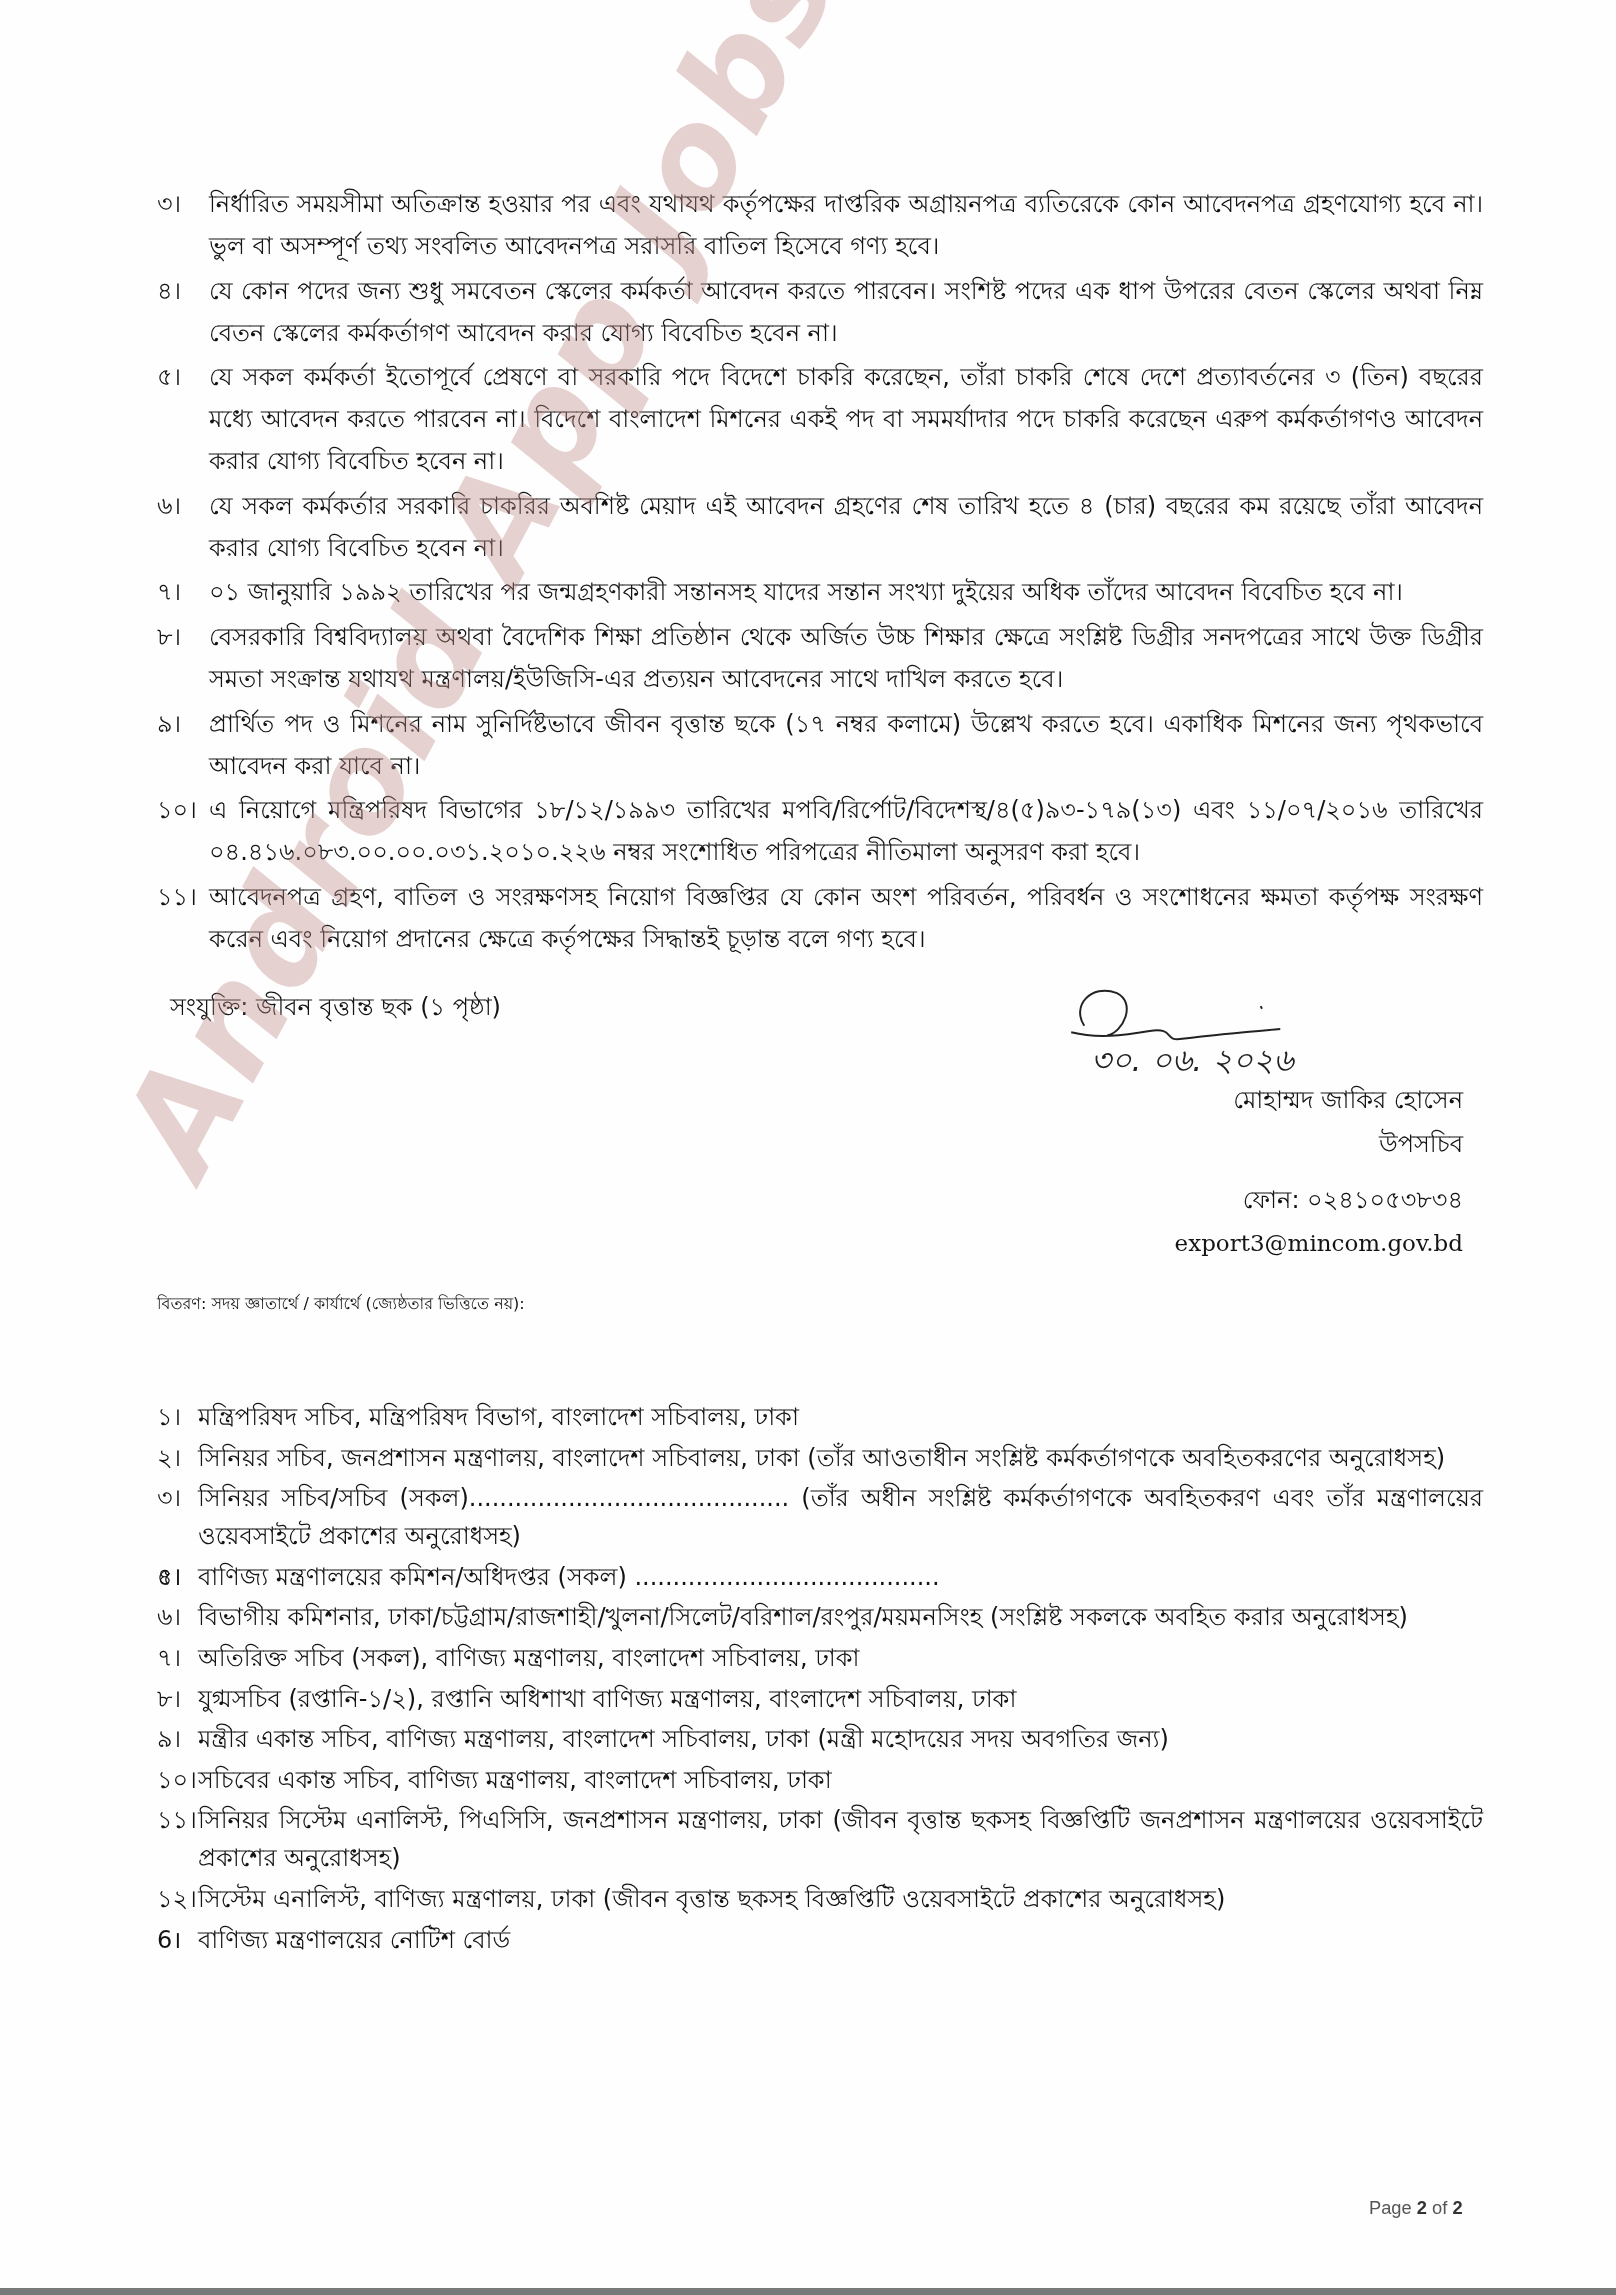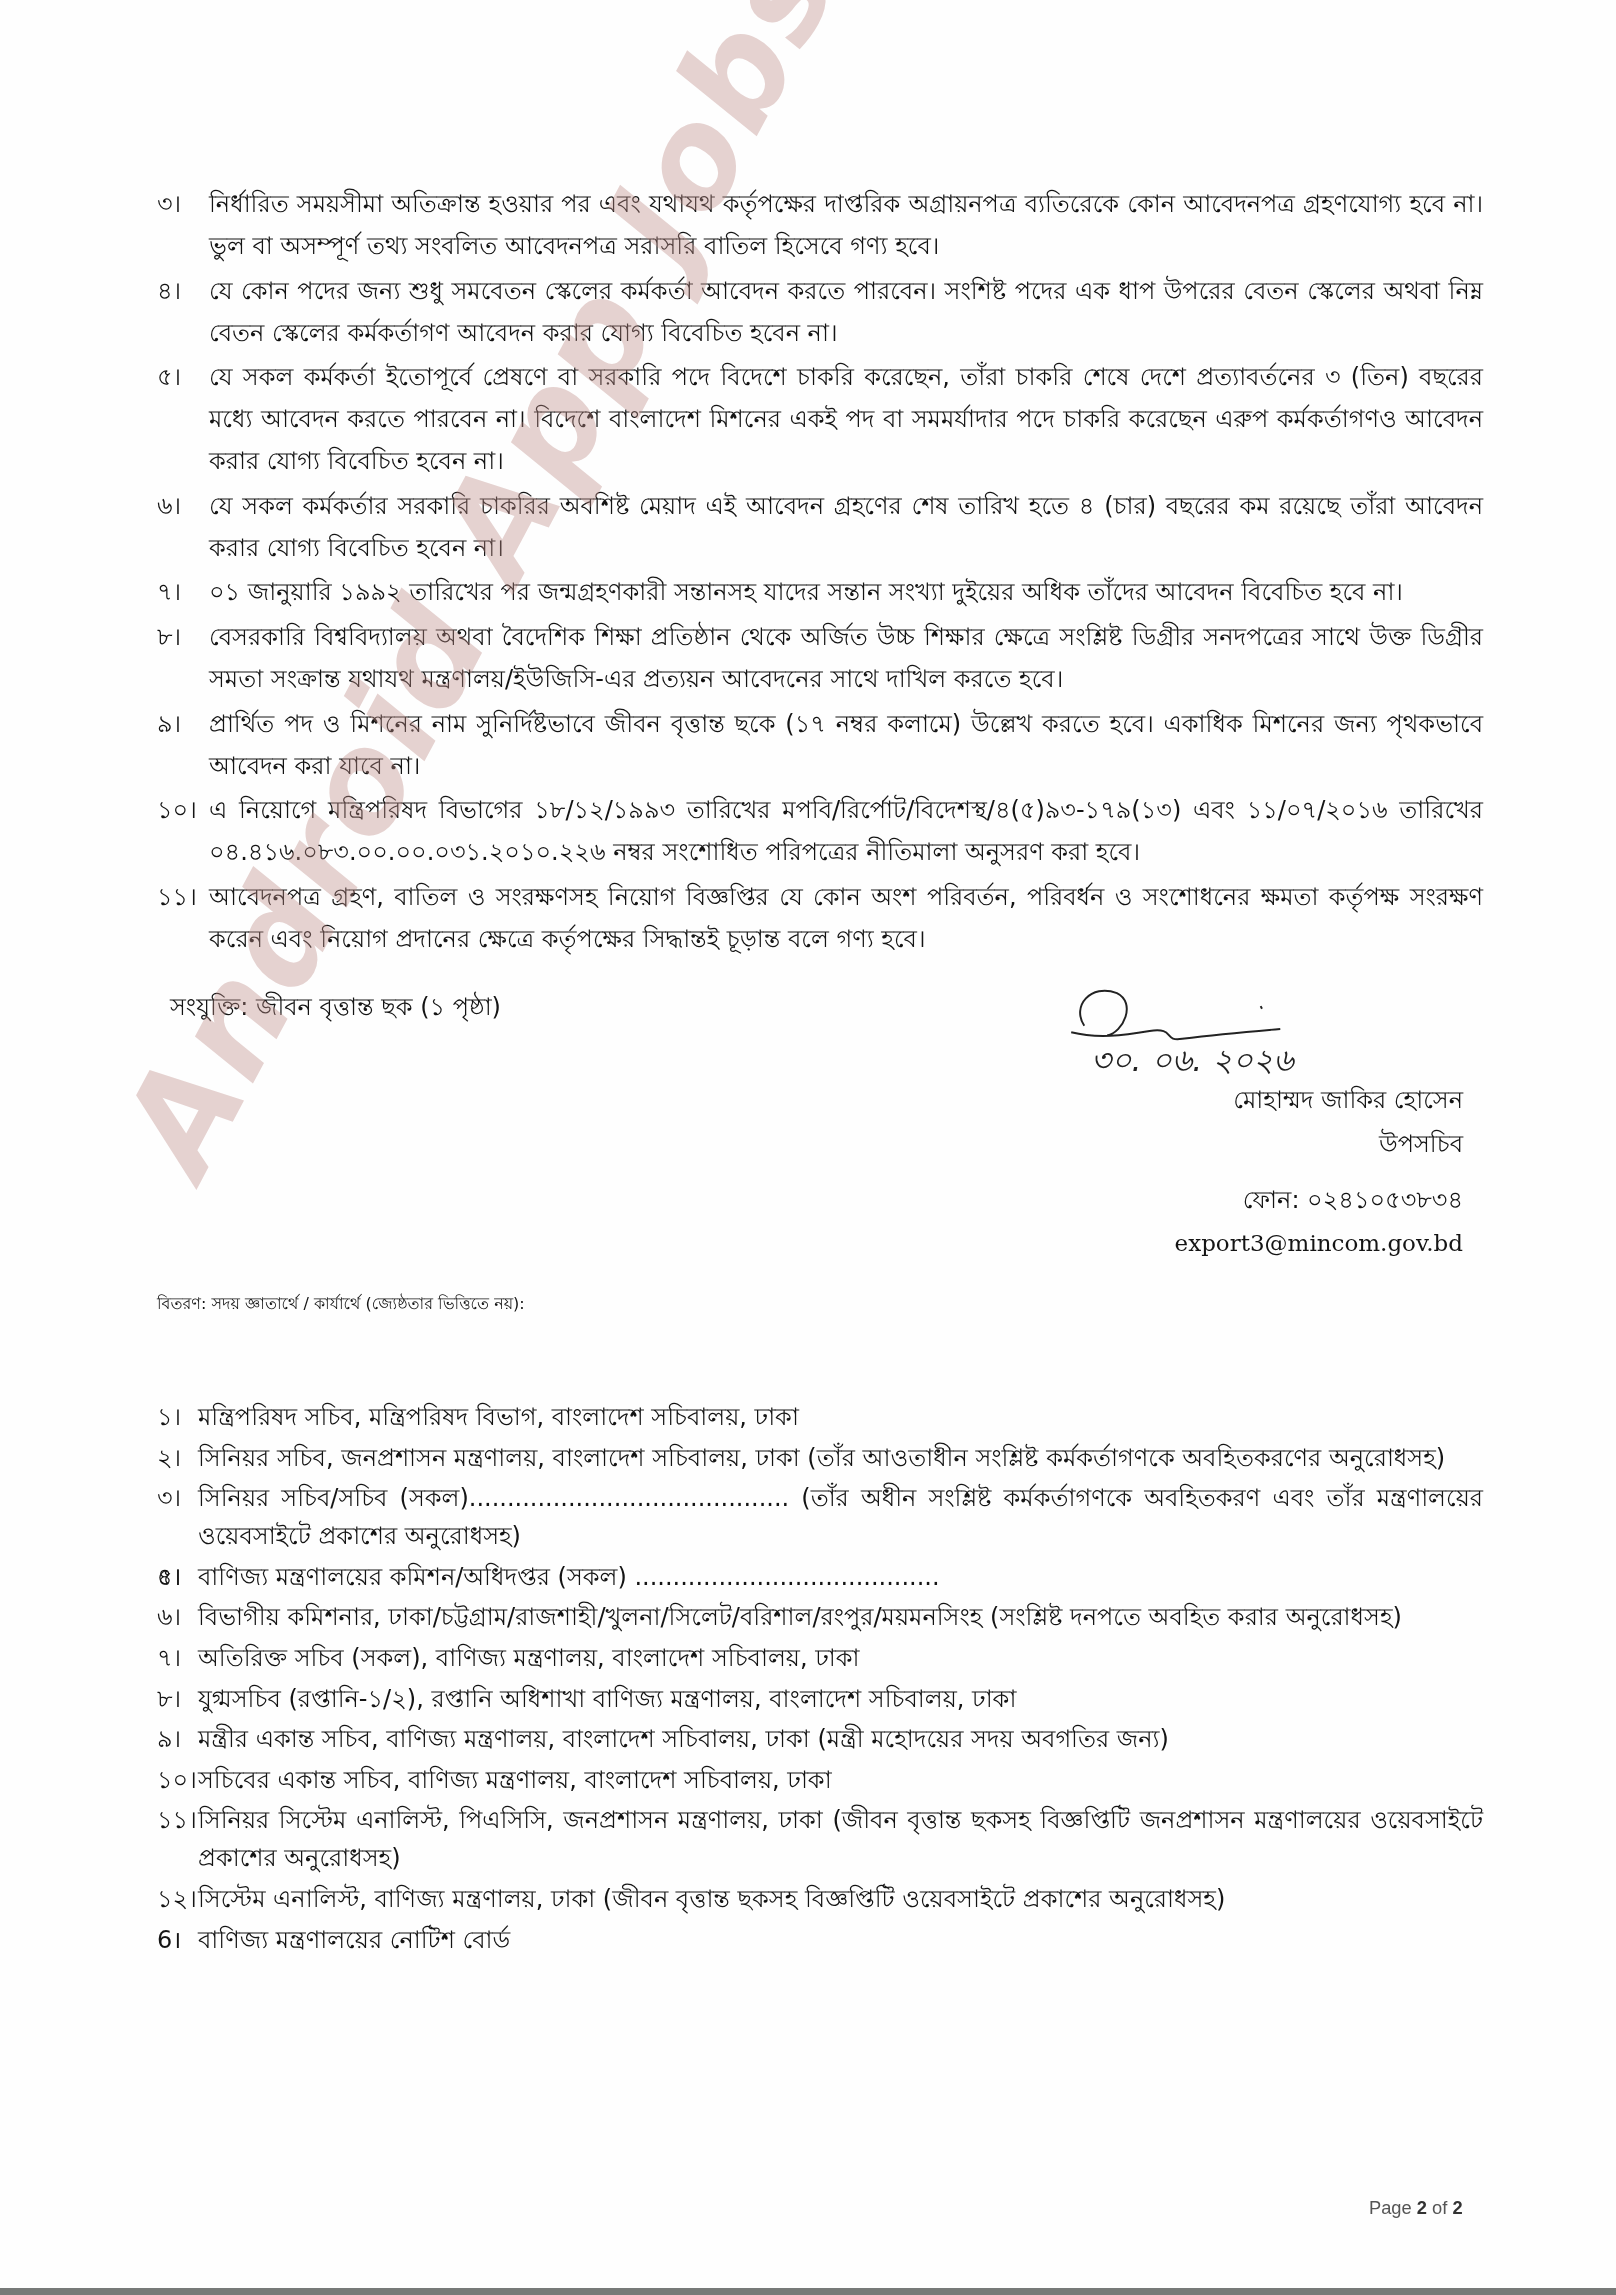--- a/index.html
+++ b/index.html
@@ -80,21 +80,21 @@
 </div>
 
 <div class="distribution">
   <div class="dist-heading">বিতরণ: সদয় জ্ঞাতার্থে / কার্যার্থে (জ্যেষ্ঠতার ভিত্তিতে নয়):</div>
   <div class="dist-list">
     <div class="item"><span class="num">১।</span><span>মন্ত্রিপরিষদ সচিব, মন্ত্রিপরিষদ বিভাগ, বাংলাদেশ সচিবালয়, ঢাকা</span></div>
     <div class="item"><span class="num">২।</span><span>সিনিয়র সচিব, জনপ্রশাসন মন্ত্রণালয়, বাংলাদেশ সচিবালয়, ঢাকা (তাঁর আওতাধীন সংশ্লিষ্ট কর্মকর্তাগণকে অবহিতকরণের অনুরোধসহ)</span></div>
     <div class="item"><span class="num">৩।</span><span>সিনিয়র সচিব/সচিব (সকল).......................................... (তাঁর অধীন সংশ্লিষ্ট কর্মকর্তাগণকে অবহিতকরণ এবং তাঁর মন্ত্রণালয়ের ওয়েবসাইটে প্রকাশের অনুরোধসহ)</span></div>
     <div class="item"><span class="num">৪।</span></div>
     <div class="item"><span class="num">৫।</span><span>বাণিজ্য মন্ত্রণালয়ের কমিশন/অধিদপ্তর (সকল) ........................................</span></div>
-    <div class="item"><span class="num">৬।</span><span>বিভাগীয় কমিশনার, ঢাকা/চট্টগ্রাম/রাজশাহী/খুলনা/সিলেট/বরিশাল/রংপুর/ময়মনসিংহ (সংশ্লিষ্ট দনপতে অবহিত করার অনুরোধসহ)</span></div>
+    <div class="item"><span class="num">৬।</span><span>বিভাগীয় কমিশনার, ঢাকা/চট্টগ্রাম/রাজশাহী/খুলনা/সিলেট/বরিশাল/রংপুর/ময়মনসিংহ (সংশ্লিষ্ট সকলকে অবহিত করার অনুরোধসহ)</span></div>
     <div class="item"><span class="num">৭।</span><span>অতিরিক্ত সচিব (সকল), বাণিজ্য মন্ত্রণালয়, বাংলাদেশ সচিবালয়, ঢাকা</span></div>
     <div class="item"><span class="num">৮।</span><span>যুগ্মসচিব (রপ্তানি-১/২), রপ্তানি অধিশাখা বাণিজ্য মন্ত্রণালয়, বাংলাদেশ সচিবালয়, ঢাকা</span></div>
     <div class="item"><span class="num">৯।</span><span>মন্ত্রীর একান্ত সচিব, বাণিজ্য মন্ত্রণালয়, বাংলাদেশ সচিবালয়, ঢাকা (মন্ত্রী মহোদয়ের সদয় অবগতির জন্য)</span></div>
     <div class="item"><span class="num">১০।</span><span>সচিবের একান্ত সচিব, বাণিজ্য মন্ত্রণালয়, বাংলাদেশ সচিবালয়, ঢাকা</span></div>
     <div class="item"><span class="num">১১।</span><span>সিনিয়র সিস্টেম এনালিস্ট, পিএসিসি, জনপ্রশাসন মন্ত্রণালয়, ঢাকা (জীবন বৃত্তান্ত ছকসহ বিজ্ঞপ্তিটি জনপ্রশাসন মন্ত্রণালয়ের ওয়েবসাইটে প্রকাশের অনুরোধসহ)</span></div>
     <div class="item"><span class="num">১২।</span><span>সিস্টেম এনালিস্ট, বাণিজ্য মন্ত্রণালয়, ঢাকা (জীবন বৃত্তান্ত ছকসহ বিজ্ঞপ্তিটি ওয়েবসাইটে প্রকাশের অনুরোধসহ)</span></div>
     <div class="item"><span class="num">6।</span><span>বাণিজ্য মন্ত্রণালয়ের নোটিশ বোর্ড</span></div>
   </div>
 </div>
 

